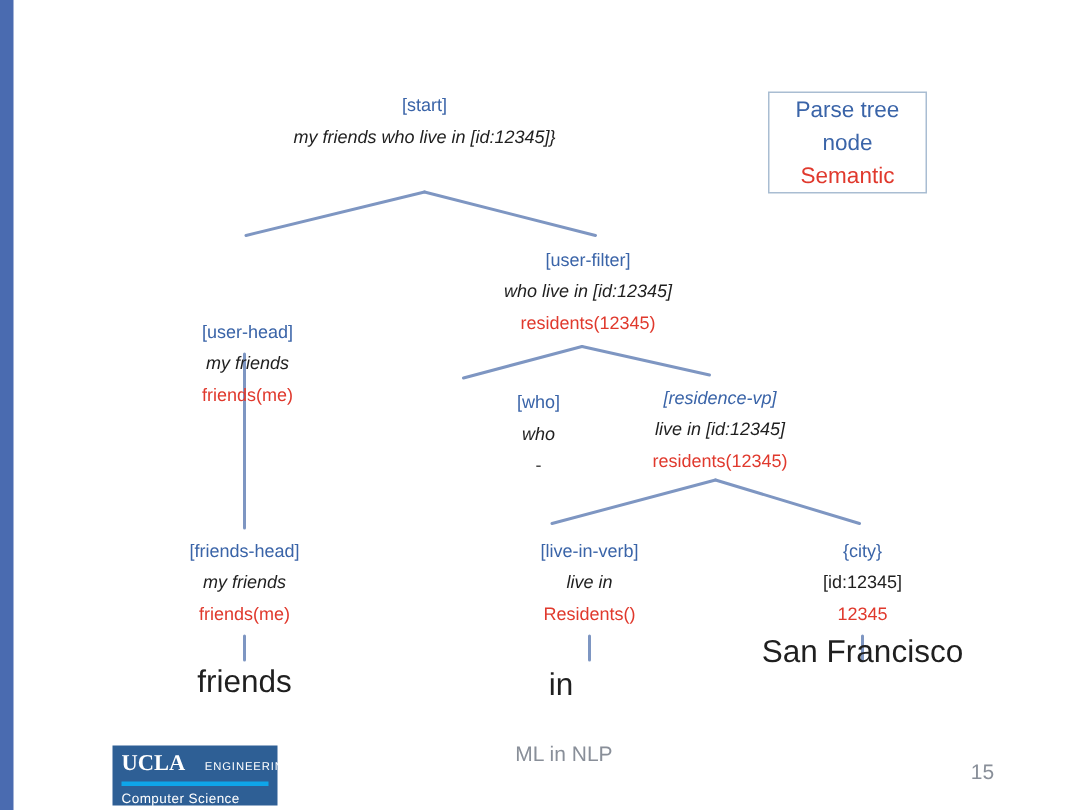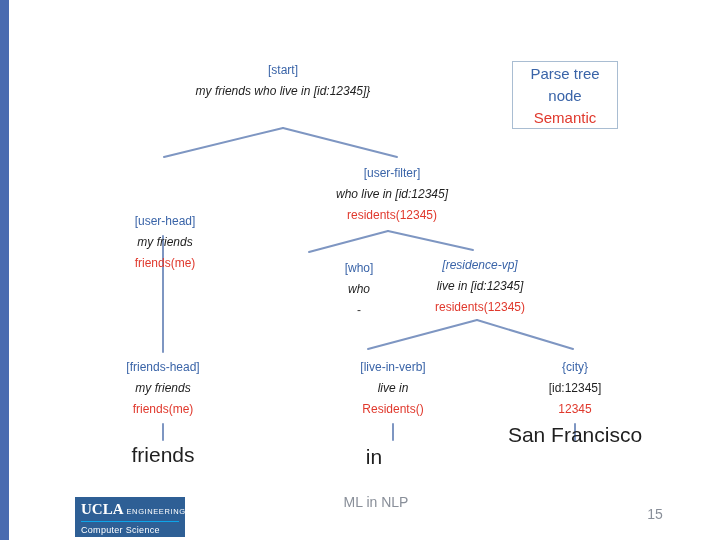--- a/index.html
+++ b/index.html
@@ -36,22 +36,22 @@
     box-sizing:border-box;
   }
   .legend .parse-lbl{display:block;color:#3a64a8;}
   .legend .display-lbl{display:block;color:#1f1f1f;font-style:italic;}
   .legend .semantic-lbl{display:block;color:#e0392d;}
   .logo{
     position:absolute;left:75px;top:497px;width:110px;height:40px;
     background:#2e5f95;color:#ffffff;box-sizing:border-box;
     padding:4px 6px 3px 6px;
   }
-  .logo-top{display:flex;align-items:baseline;gap:3px;
-    border-bottom:1px solid #0ea5e9;padding-bottom:3px;}
+  .logo-top{display:flex;align-items:baseline;gap:13px;
+    border-bottom:3px solid #0ea5e9;padding-bottom:3px;}
   .logo-ucla{font-weight:bold;font-size:15px;font-family:"Liberation Serif","DejaVu Serif",serif;}
   .logo-eng{font-size:7.5px;letter-spacing:0.6px;}
   .logo-dept{font-size:9px;padding-top:3px;letter-spacing:0.3px;}
   .footer-course{
     position:absolute;left:376px;top:494px;transform:translateX(-50%);
     color:#898f99;font-size:14px;
   }
   .footer-page{
     position:absolute;left:655px;top:506px;transform:translateX(-50%);
     color:#898f99;font-size:14px;

